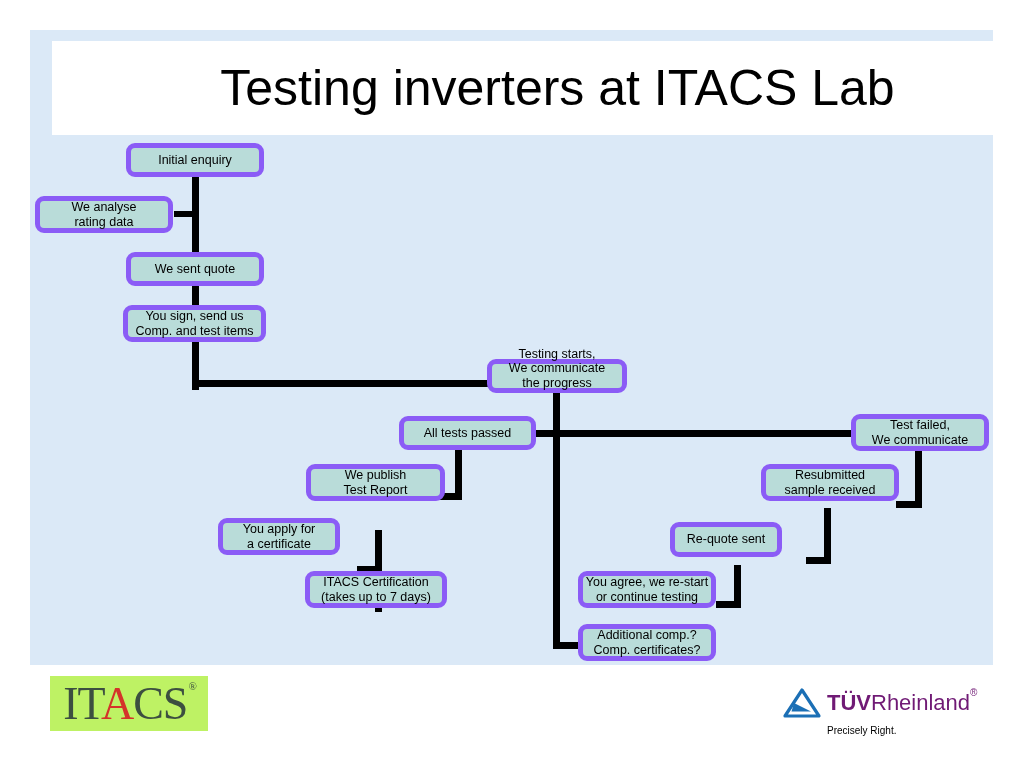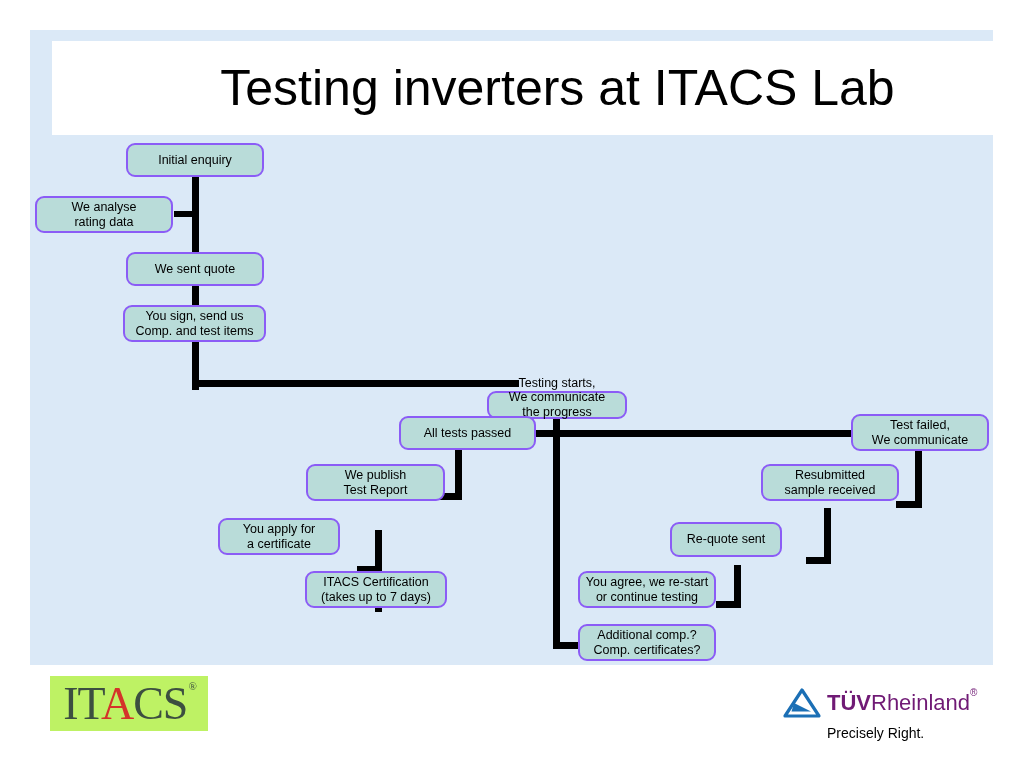--- a/index.html
+++ b/index.html
@@ -53,21 +53,21 @@
     left: 0;
     top: 0;
     width: 963px;
     height: 635px;
   }
 
   .node {
     position: absolute;
     box-sizing: border-box;
     background: #b9dcd9;
-    border: 2px solid #8b5cf6;
+    border: 5px solid #8b5cf6;
     border-radius: 9px;
     display: flex;
     align-items: center;
     justify-content: center;
     text-align: center;
     font-size: 12.5px;
     line-height: 15px;
     color: #000000;
     z-index: 3;
     white-space: pre;
@@ -153,21 +153,21 @@
   #tuv-word b { font-weight: 700; }
   #tuv-word .reg {
     font-size: 10px;
     vertical-align: super;
     position: relative;
     top: -6px;
   }
   #tuv-tag {
     margin-top: 6px;
     margin-left: 46px;
-    font-size: 14px;
+    font-size: 10px;
     color: #000000;
     white-space: pre;
   }
 </style>
 </head>
 <body>
 
 <div id="slide">
 
   <div id="title-band">
@@ -220,21 +220,21 @@
 
     <div class="node" style="left:96px; top:222px; width:138px; height:34px;align-items:center;">
       <span class="lbl">We sent quote</span>
     </div>
 
     <div class="node" style="left:93px; top:275px; width:143px; height:37px;">
       <span class="lbl">You sign, send us
 Comp. and test items</span>
     </div>
 
-    <div class="node overflow" style="left:457px; top:329px; width:140px; height:28px;margin-top:32px;">
+    <div class="node overflow" style="left:457px; top:329px; width:140px; height:34px;">
       <span class="spill-top">Testing starts,</span>
       <span class="lbl">We communicate
 the progress</span>
     </div>
 
     <div class="node" style="left:369px; top:386px; width:137px; height:34px;">
       <span class="lbl">All tests passed</span>
     </div>
 
     <div class="node" style="left:276px; top:434px; width:139px; height:37px;">

